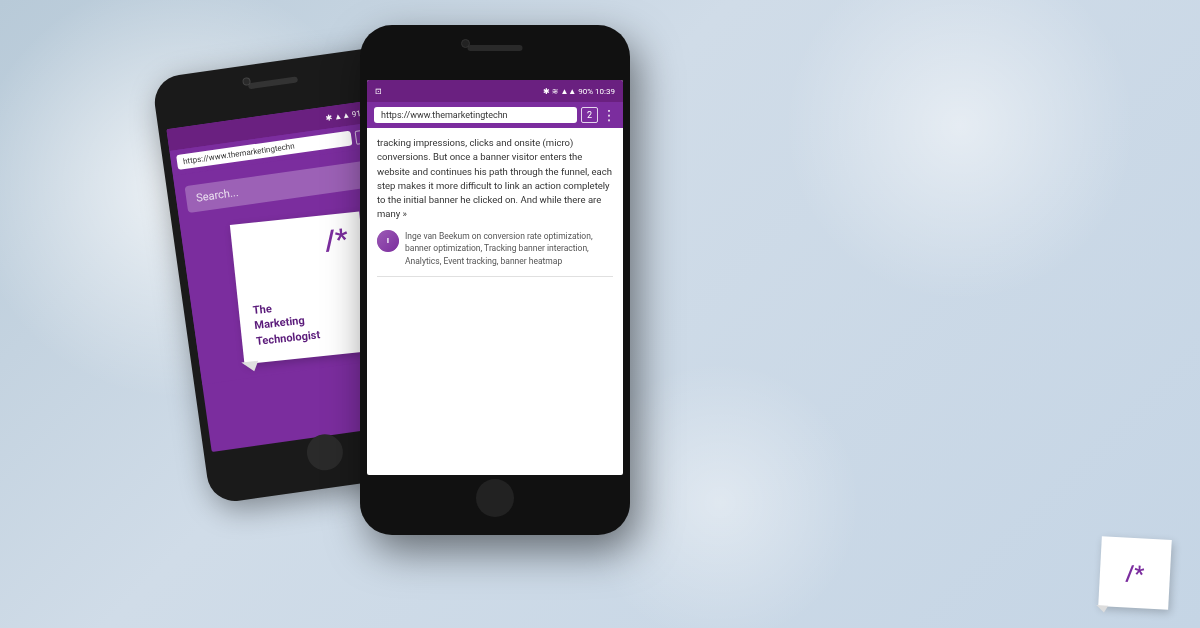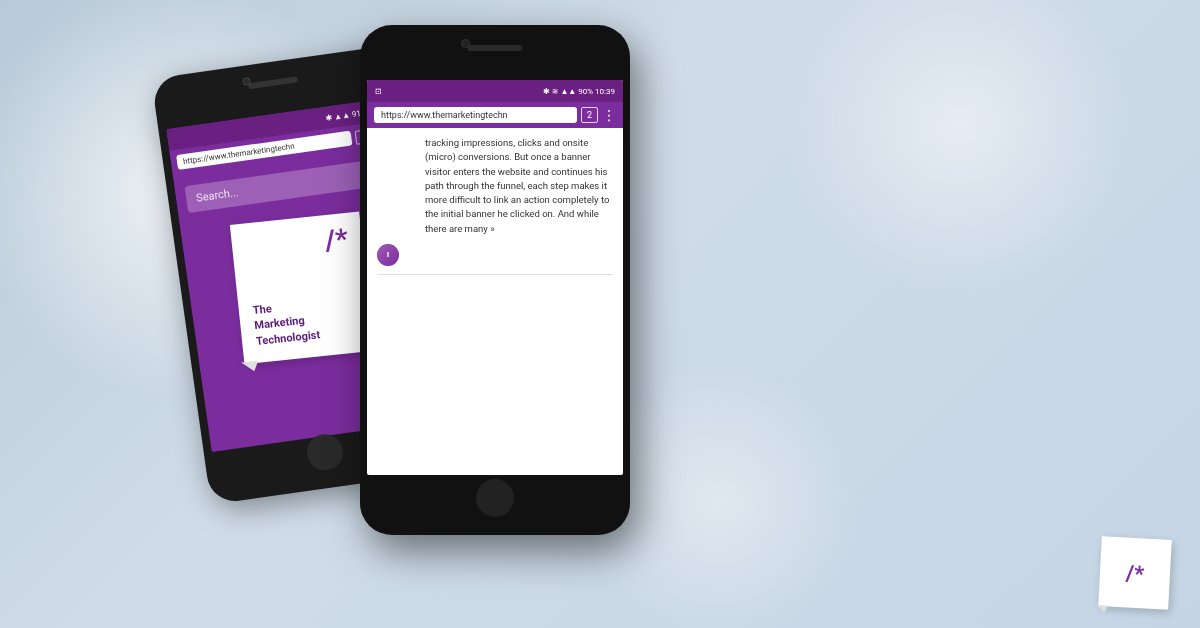--- a/index.html
+++ b/index.html
@@ -323,21 +323,20 @@
     .article-content {
       padding: 8px 10px;
       background: white;
     }
 
     .article-text {
       font-size: 9.5px;
       color: #333;
       line-height: 1.5;
       margin-bottom: 8px;
-      margin-left: 48px;
     }
 
     .article-meta {
       display: flex;
       align-items: flex-start;
       gap: 6px;
       margin-bottom: 8px;
     }
 
     .article-avatar {
@@ -496,20 +495,21 @@
         <div class="front-menu-dots">⋮</div>
       </div>
 
       <div class="article-content">
         <p class="article-text">tracking impressions, clicks and onsite (micro) conversions. But once a banner visitor enters the website and continues his path through the funnel, each step makes it more difficult to link an action completely to the initial banner he clicked on. And while there are many »</p>
 
         <div class="article-meta">
           <div class="article-avatar">
             <div class="small-img-placeholder">I</div>
           </div>
+          <div class="article-tags">Inge van Beekum on conversion rate optimization, banner optimization, Tracking banner interaction, Analytics, Event tracking, banner heatmap</div>
         </div>
 
         <div class="article-divider"></div>
 
       </div>
     </div>
 
     <div class="home-btn"></div>
   </div>
 

